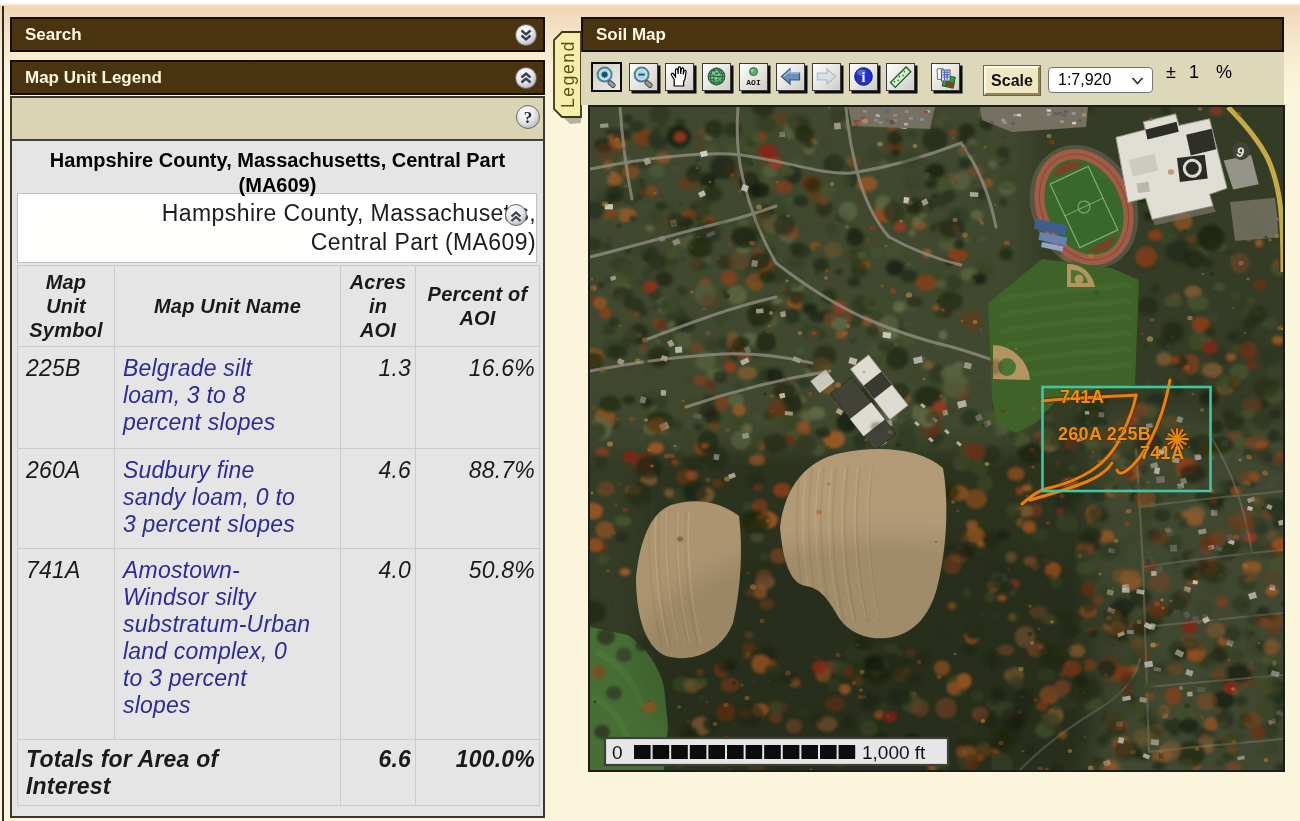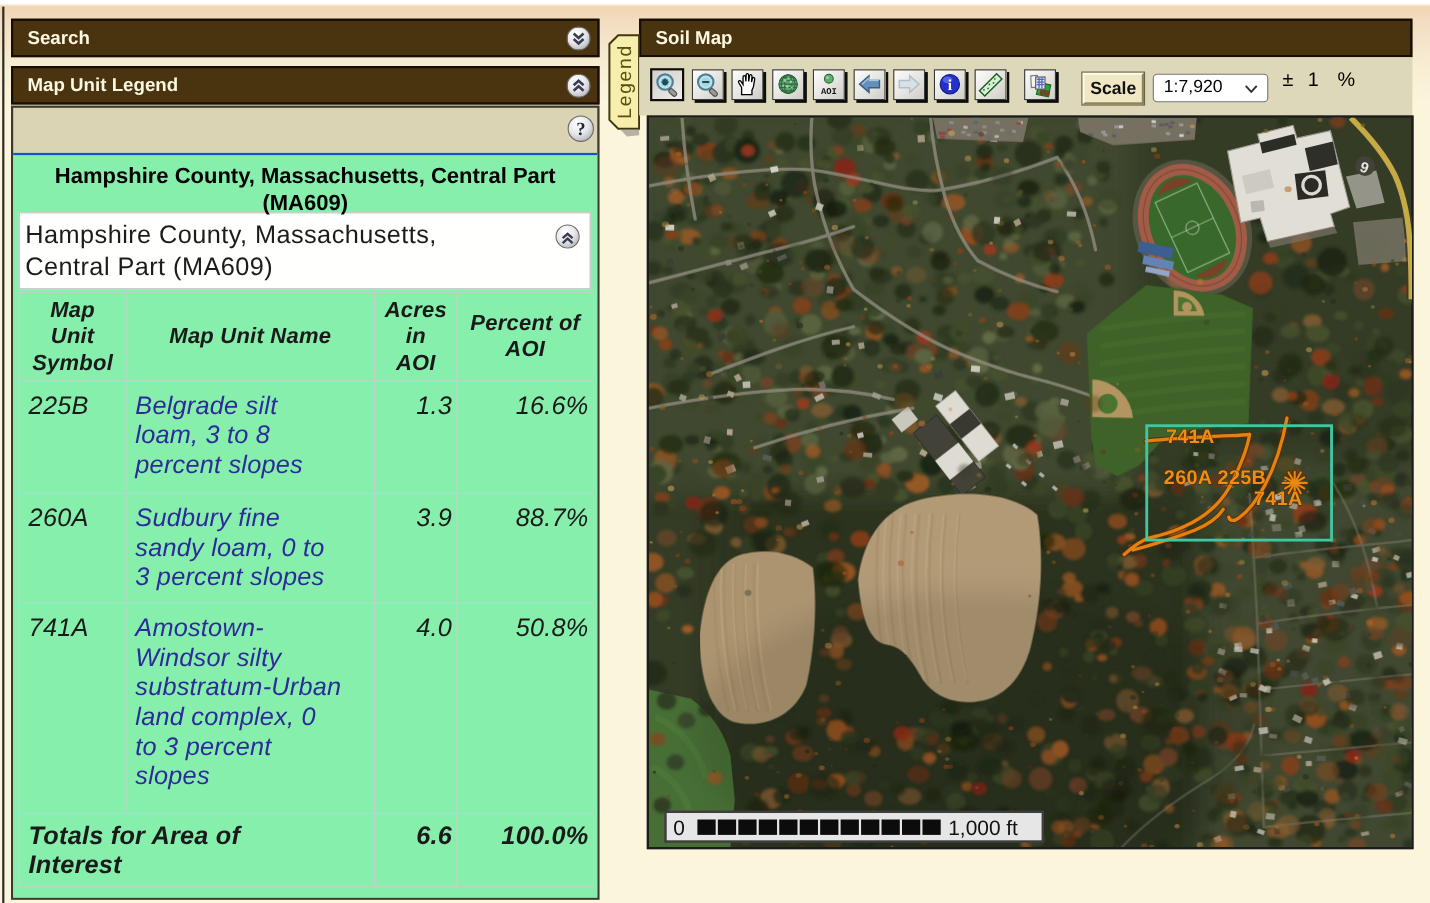--- a/index.html
+++ b/index.html
@@ -10,25 +10,25 @@
 .leftline{position:absolute;left:2px;top:6px;width:2px;height:815px;background:#2e2b24;}
 .hdrbar{position:absolute;background:#4a3410;border:2px solid #160e03;color:#fdf8e2;
  font-weight:bold;font-size:17px;text-align:right;}
 .hdrbar span{position:absolute;left:13px;top:6px;}
 .circbtn{position:absolute;border-radius:50%;
  background:radial-gradient(circle at 38% 30%, #ffffff 0%, #e8e8ec 45%, #b9b9c2 80%, #a5a5b0 100%);
  border:1px solid #6a6a66;}
 
 #lpanel{position:absolute;left:10px;top:96px;width:531px;height:718px;
  background:#dbd4b4;border:2px solid #3c3a30;}
-#whitebox{position:absolute;left:0px;top:41px;width:531px;height:675px;background:#86efac;border-top:2px solid #1d4ed8;}
+#whitebox{position:absolute;left:0px;top:41px;width:531px;height:675px;background:#e5e5e5;border-top:2px solid #404040;}
 #caption{position:absolute;left:0;top:7px;z-index:2;width:531px;text-align:center;font-weight:bold;
  font-size:20px;color:#000;line-height:25px;}
 #innerbox{position:absolute;left:5px;top:52px;width:520px;height:70px;border:1px solid #c0c0c0;
- font-size:23px;color:#1c1c1c;line-height:29px;padding-left:5px;padding-top:5px;letter-spacing:0.4px;background:#fffffe;box-sizing:border-box;}
+ font-size:23px;color:#1c1c1c;line-height:29px;padding-left:5px;padding-top:5px;letter-spacing:0.4px;background:#fffffe;box-sizing:border-box;text-align:right;}
 table.mu{position:absolute;left:5px;top:124px;width:522px;border-collapse:collapse;table-layout:fixed;
  font-size:23px;color:#1a1a1a;font-style:italic;}
 table.mu td{border:1px solid #ccc;vertical-align:top;padding:8px 4px 10px 8px;line-height:27px;letter-spacing:0.2px;}
 table.mu th{border:1px solid #ccc;font-size:20px;line-height:24px;text-align:center;vertical-align:middle;padding:4px 2px;letter-spacing:0.2px;}
 td.num,td.pct{text-align:right;}
 td.num{padding-right:4px;}
 td.pct{padding-right:8px;}
 a.mulink{color:#2d2a9a;text-decoration:none;text-align:right;}
 table.mu tr.totals td{font-weight:bold;padding-top:6px;padding-bottom:5px;}
 
@@ -100,21 +100,21 @@
           </tr>
    <tr style="height:102px">
             <td class="sym">225B</td>
             <td class="name"><a class="mulink">Belgrade silt<br>loam, 3 to 8<br>percent slopes</a></td>
             <td class="num">1.3</td>
             <td class="pct">16.6%</td>
           </tr>
    <tr style="height:100px">
             <td class="sym">260A</td>
             <td class="name"><a class="mulink">Sudbury fine<br>sandy loam, 0 to<br>3 percent slopes</a></td>
-            <td class="num">3.9</td>
+            <td class="num">4.6</td>
             <td class="pct">88.7%</td>
           </tr>
    <tr style="height:191px">
             <td class="sym">741A</td>
             <td class="name"><a class="mulink">Amostown-<br>Windsor silty<br>substratum-Urban<br>land complex, 0<br>to 3 percent<br>slopes</a></td>
             <td class="num">4.0</td>
             <td class="pct">50.8%</td>
           </tr>
    <tr class="totals" style="height:64px">
             <td colspan="2">Totals for Area of<br>Interest</td>

